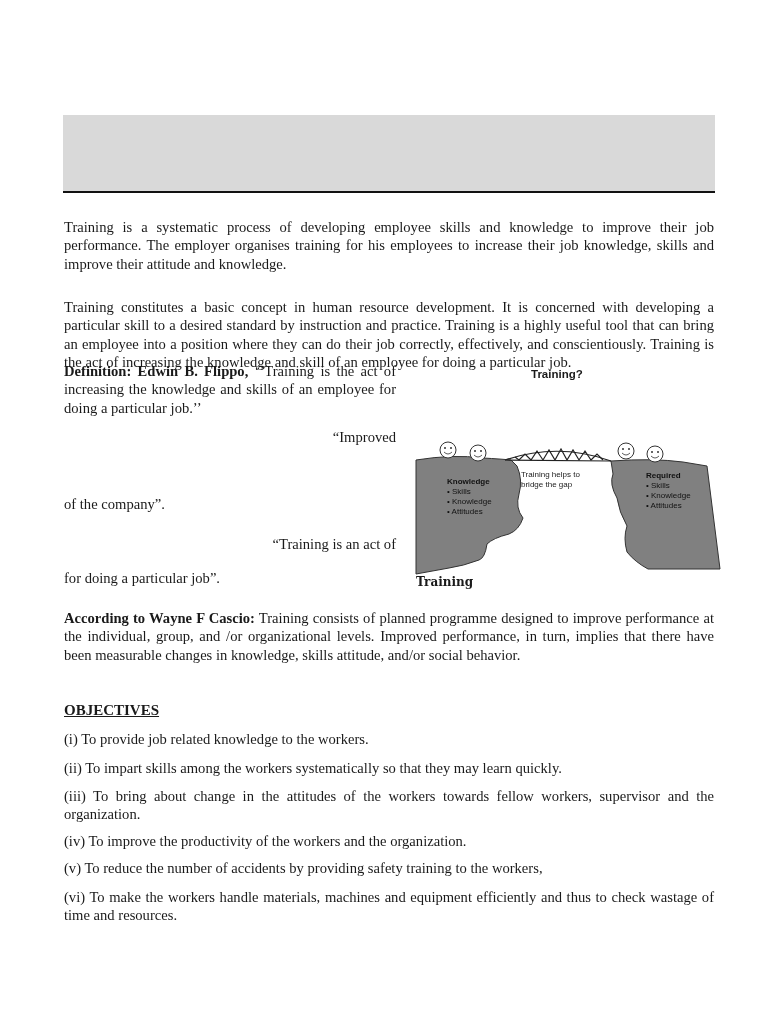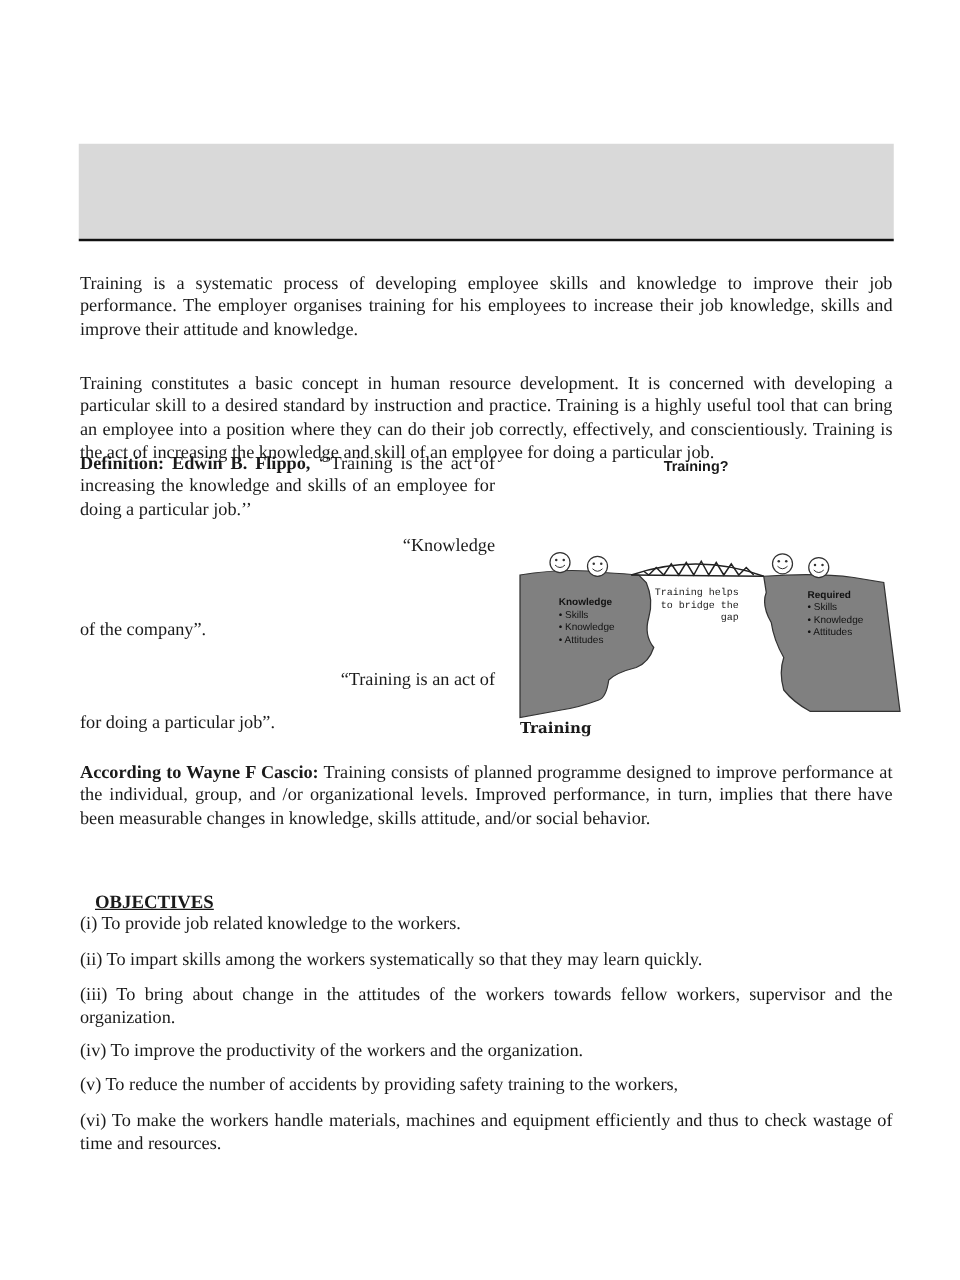--- a/index.html
+++ b/index.html
@@ -18,38 +18,38 @@
   .right-frag { position: absolute; right: 372px; font-size: 14.6px; line-height: 18px; white-space: nowrap; }
   .left-frag { position: absolute; left: 64px; font-size: 14.6px; line-height: 18px; white-space: nowrap; }
   .fig { position: absolute; left: 413px; top: 362px; width: 310px; height: 230px; }
   .fig-title { position: absolute; left: 118px; top: 6px; font-family: "Liberation Sans", sans-serif;
                font-weight: bold; font-size: 11.5px; }
   .fig-caption { position: absolute; left: 3px; top: 213px; font-family: "DejaVu Serif", serif;
                  font-weight: bold; font-size: 12px; }
   .fig svg { position: absolute; left: 0; top: 0; }
   .cliff-label { position: absolute; font-family: "Liberation Sans", sans-serif; font-size: 8px; line-height: 10px; color: #111; }
   .cliff-label .h { font-weight: bold; }
-  .gap-label { position: absolute; left: 108px; top: 108px; width: 70px; text-align: right;
-               font-family: Liberation Mono, monospace; font-size: 8px; line-height: 10px; color: #222; }
+  .gap-label { position: absolute; left: 108px; top: 108px; width: 70px; text-align: left;
+               font-family: Liberation Sans, sans-serif; font-size: 8px; line-height: 10px; color: #222; }
   .p3 { top: 609px; }
-  .obj-h { position: absolute; left: 64px; top: 702px; font-size: 15px; font-weight: bold; text-decoration: underline; margin: 12px; }
+  .obj-h { position: absolute; left: 64px; top: 702px; font-size: 15px; font-weight: bold; text-decoration: underline; margin: 0; }
   .obj { position: absolute; left: 64px; width: 650px; font-size: 14.6px; line-height: 18.4px; text-align: justify; margin: 0; }
 </style>
 </head>
 <body>
 
 <div class="header-band"></div>
 <div class="header-rule"></div>
 
 <p class="para p1">Training is a systematic process of developing employee skills and knowledge to improve their job performance.  The employer organises training for his employees to increase their job knowledge, skills and improve their attitude and knowledge.</p>
 <p class="para p2">Training constitutes a basic concept in human resource development. It is concerned with developing a particular skill to a desired standard by instruction and practice. Training is a highly useful tool that can bring an employee into a position where they can do their job correctly, effectively, and conscientiously. Training is the act of increasing the knowledge and skill of an employee for doing a particular job.</p>
 
 <p class="def"><span class="b">Definition:  Edwin B.  Flippo,</span><span> ‘’Training is the act of increasing the knowledge and skills of an employee for doing a particular job.’’</span></p>
 
-<span class="right-frag" style="top:428px;">“Knowledge</span>
+<span class="right-frag" style="top:428px;">“Improved</span>
 <span class="left-frag" style="top:495px;text-align:right;">of the company”.</span>
 <span class="right-frag" style="top:535px;">“Training is an act of</span>
 <span class="left-frag" style="top:569px;">for doing a particular job”.</span>
 
 <div class="fig">
   <svg width="310" height="230" viewBox="0 0 310 230">
 
     <path d="M3,98 Q40,92 70,96 Q88,97 98,98 L104,104 Q110,118 106,132 Q102,146 110,156 Q106,168 96,172 Q80,176 74,182 Q72,196 66,198 Q50,204 36,206 L3,212 Z" fill="#808080" stroke="#333" stroke-width="1"></path>
 
     <path d="M198,99 Q240,96 270,100 L294,104 L307,207 L235,207 Q222,200 214,190 Q210,176 214,164 Q206,150 204,136 Q196,122 200,112 Z" fill="#808080" stroke="#333" stroke-width="1"></path>

